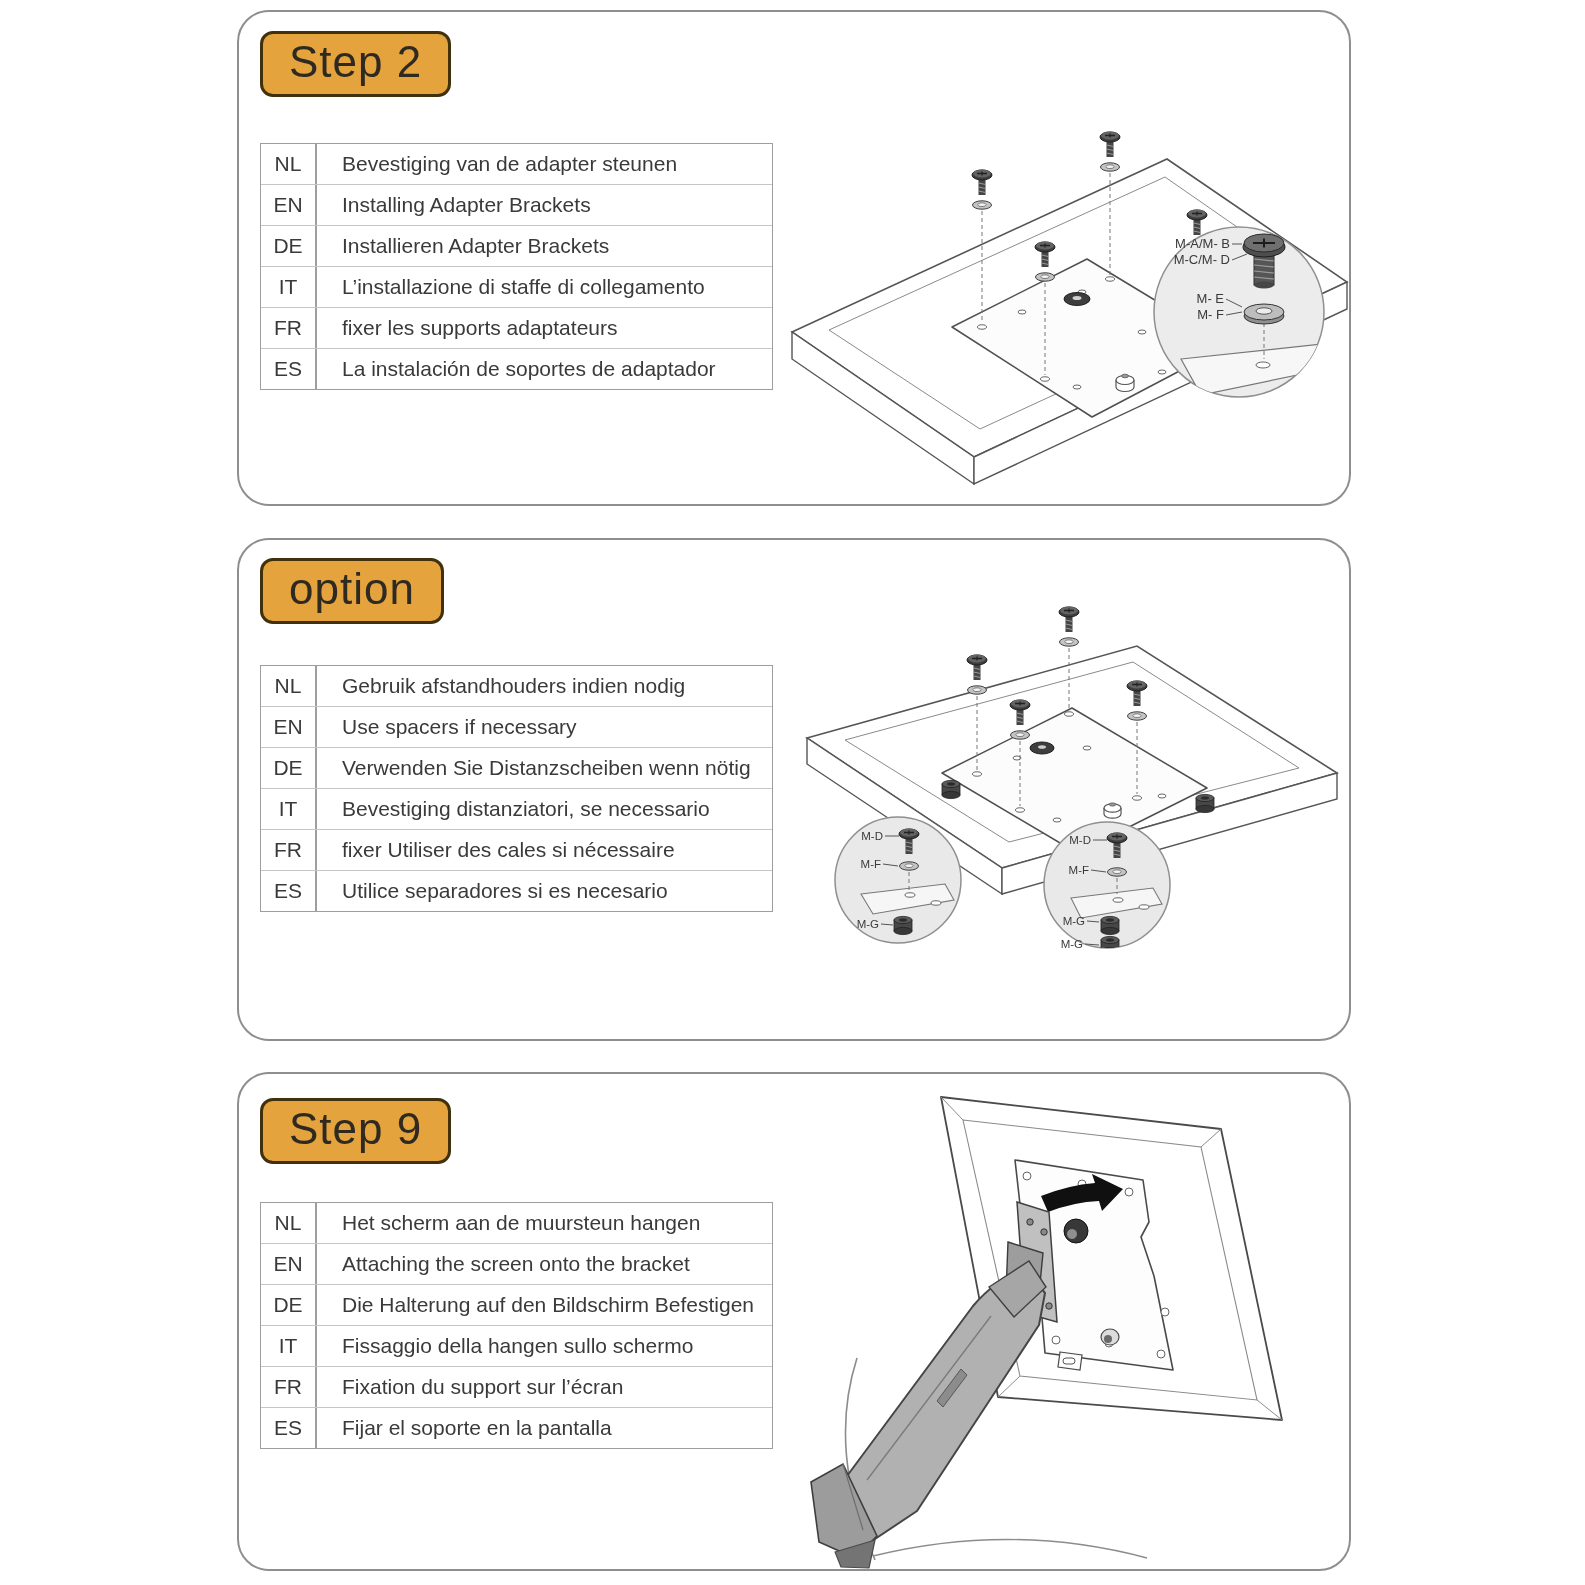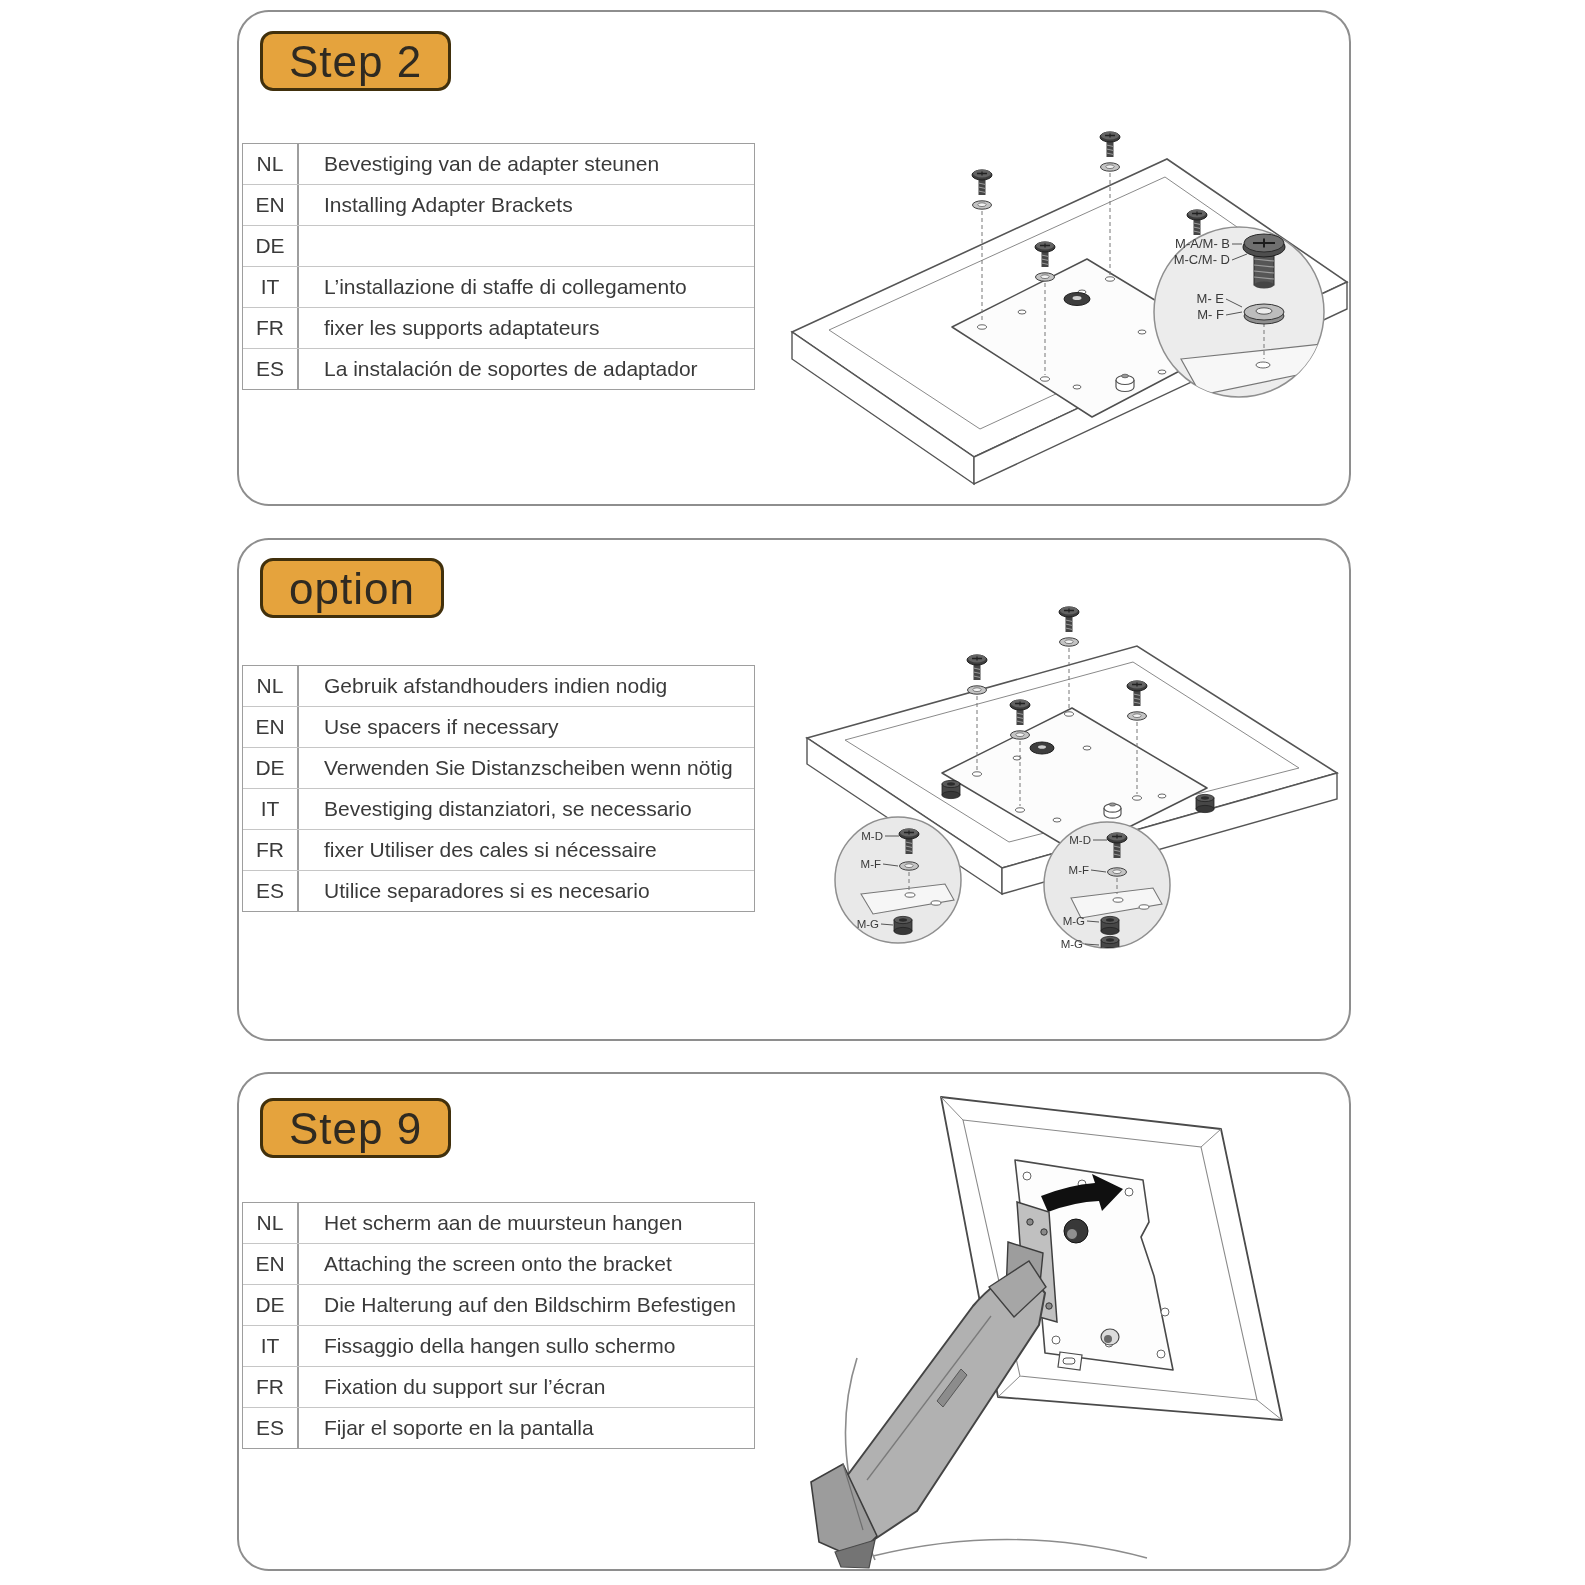--- a/index.html
+++ b/index.html
@@ -5,25 +5,25 @@
   html,body{margin:0;padding:0;background:#ffffff;}
   body{width:1585px;height:1585px;font-family:"Liberation Sans",sans-serif;}
   .page{position:relative;width:1585px;height:1585px;background:#ffffff;overflow:hidden;}
   .panel{position:absolute;left:237px;width:1110px;background:#ffffff;
          border:2.5px solid #8e8e8e;border-radius:32px;}
   #panel-0{top:10px;height:492px;}
   #panel-1{top:538px;height:499px;}
   #panel-2{top:1072px;height:495px;}
   .badge{position:absolute;left:21px;display:inline-block;background:#E5A33D;
          border:3px solid #41300c;border-radius:13px;color:#2f2a21;
-         font-size:44px;line-height:1.18;padding:2px 26px 0;letter-spacing:1px;white-space:nowrap;}
+         font-size:44px;line-height:1.18;padding:2px 26px 6px;letter-spacing:1px;white-space:nowrap;}
   #panel-0 .badge{top:19px;}
   #panel-1 .badge{top:18px;}
   #panel-2 .badge{top:24px;}
-  .lang-table{position:absolute;left:3px;width:511px;border:1.5px solid #9e9e9e;background:#fff;}
+  .lang-table{position:absolute;left:21px;width:511px;border:1.5px solid #9e9e9e;background:#fff;}
   #panel-0 .lang-table{top:131px;}
   #panel-1 .lang-table{top:125px;}
   #panel-2 .lang-table{top:128px;}
   .trow{display:grid;grid-template-columns:56px 1fr;height:40px;}
   .trow + .trow{border-top:1px solid #c6c6c6;}
   .lang{border-right:2px solid #9e9e9e;display:flex;align-items:center;justify-content:center;
         font-size:21px;color:#3a3a3a;}
   .txt{display:flex;align-items:center;padding-left:25px;font-size:21px;color:#3a3a3a;white-space:nowrap;}
   .illus{position:absolute;left:538px;width:575px;overflow:visible;}
   #panel-0 .illus{top:85px;height:400px;}
@@ -49,20 +49,21 @@
       <div class="trow">
         <div class="lang">NL</div>
         <div class="txt">Bevestiging van de adapter steunen</div>
       </div>
       <div class="trow">
         <div class="lang">EN</div>
         <div class="txt">Installing Adapter Brackets</div>
       </div>
       <div class="trow">
         <div class="lang">DE</div>
+        <div class="txt">Installieren Adapter Brackets</div>
       </div>
       <div class="trow">
         <div class="lang">IT</div>
         <div class="txt">L’installazione di staffe di collegamento</div>
       </div>
       <div class="trow">
         <div class="lang">FR</div>
         <div class="txt">fixer les supports adaptateurs</div>
       </div>
       <div class="trow">

